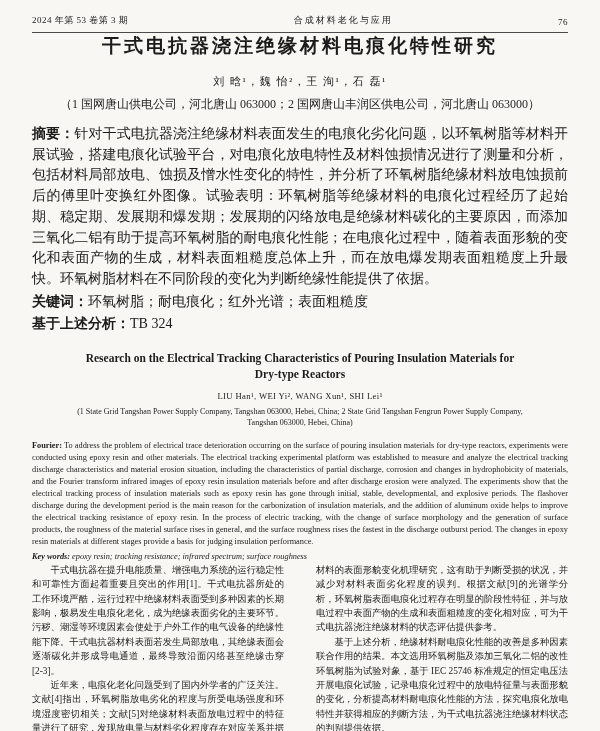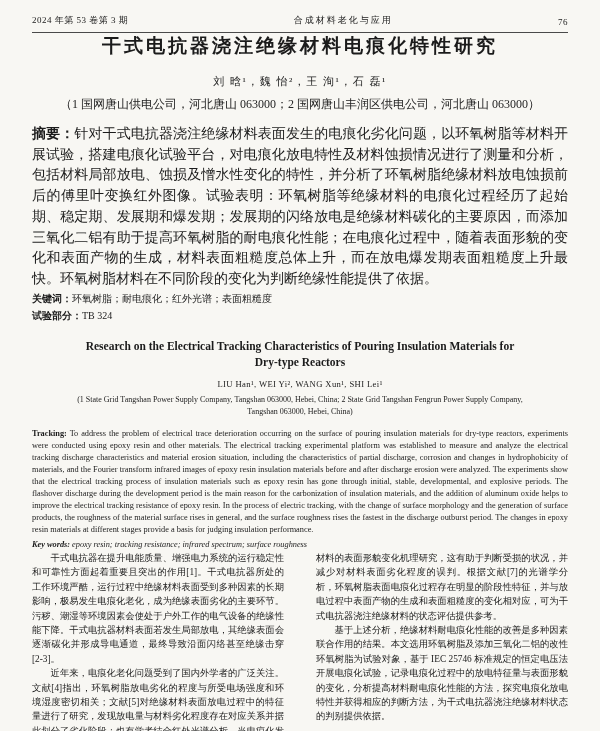--- a/index.html
+++ b/index.html
@@ -14,21 +14,21 @@
   .hdr{display:flex;justify-content:space-between;align-items:flex-end;
        font-size:9px;letter-spacing:.5px;padding-bottom:5px;
        border-bottom:1px solid #4a4a4a;}
   .hdr .mid{letter-spacing:2px;}
   
   .title-cn{text-align:center;font-size:19px;font-weight:700;letter-spacing:3px;}
   .authors-cn{margin-top:15px;text-align:center;font-size:11px;letter-spacing:1.5px;}
   .affil-cn{margin-top:7px;text-align:center;font-size:12px;color:#232323;}
   
   .abs-cn{margin-top:11px;font-size:14px;line-height:1.48;text-align:justify;}
-  .kw-cn,.clc{margin-top:2px;font-size:10px;line-height:1.48;}
+  .kw-cn,.clc{margin-top:2px;font-size:14px;line-height:1.48;}
   .lbl{font-weight:700;}
   
   .title-en{margin:16px auto 0 auto;max-width:430px;text-align:center;
             font-size:11.5px;font-weight:700;line-height:1.35;
             font-family:"Liberation Serif",serif;}
   .authors-en{margin-top:9px;text-align:center;font-size:8.6px;letter-spacing:.4px;}
   .affil-en{margin:5px auto 0 auto;max-width:470px;text-align:center;font-size:8px;line-height:1.4;color:#232323;}
   .abs-en{margin-top:11px;font-size:8.3px;line-height:1.45;text-align:justify;}
   .kw-en{margin-top:3px;font-size:8.3px;line-height:1.45;font-style:italic;}
   
@@ -56,43 +56,43 @@
 
   <div class="abs-cn">
     <span class="lbl">摘要：</span><span>针对干式电抗器浇注绝缘材料表面发生的电痕化劣化问题，以环氧树脂等材料开展试验，搭建电痕化试验平台，对电痕化放电特性及材料蚀损情况进行了测量和分析，包括材料局部放电、蚀损及憎水性变化的特性，并分析了环氧树脂绝缘材料放电蚀损前后的傅里叶变换红外图像。试验表明：环氧树脂等绝缘材料的电痕化过程经历了起始期、稳定期、发展期和爆发期；发展期的闪络放电是绝缘材料碳化的主要原因，而添加三氧化二铝有助于提高环氧树脂的耐电痕化性能；在电痕化过程中，随着表面形貌的变化和表面产物的生成，材料表面粗糙度总体上升，而在放电爆发期表面粗糙度上升最快。环氧树脂材料在不同阶段的变化为判断绝缘性能提供了依据。</span>
   </div>
 
   <div class="kw-cn">
     <span class="lbl">关键词：</span><span>环氧树脂；耐电痕化；红外光谱；表面粗糙度</span>
   </div>
 
   <div class="clc">
-    <span class="lbl">试验部分：</span><span>TB 324</span>
+    <span class="lbl">基于上述分析：</span><span>TB 324</span>
   </div>
 
   <div class="title-en">Research on the Electrical Tracking Characteristics of Pouring Insulation Materials for Dry-type Reactors</div>
   <div class="authors-en">LIU Han¹, WEI Yi², WANG Xun¹, SHI Lei¹</div>
   <div class="affil-en">(1 State Grid Tangshan Power Supply Company, Tangshan 063000, Hebei, China; 2 State Grid Tangshan Fengrun Power Supply Company, Tangshan 063000, Hebei, China)</div>
 
   <div class="abs-en">
-    <span class="lbl">Tracking:</span>
+    <span class="lbl">Fourier:</span>
     <span>To address the problem of electrical trace deterioration occurring on the surface of pouring insulation materials for dry-type reactors, experiments were conducted using epoxy resin and other materials. The electrical tracking experimental platform was established to measure and analyze the electrical tracking discharge characteristics and material erosion situation, including the characteristics of partial discharge, corrosion and changes in hydrophobicity of materials, and the Fourier transform infrared images of epoxy resin insulation materials before and after discharge erosion were analyzed. The experiments show that the electrical tracking process of insulation materials such as epoxy resin has gone through initial, stable, developmental, and explosive periods. The flashover discharge during the development period is the main reason for the carbonization of insulation materials, and the addition of aluminum oxide helps to improve the electrical tracking resistance of epoxy resin. In the process of electric tracking, with the change of surface morphology and the generation of surface products, the roughness of the material surface rises in general, and the surface roughness rises the fastest in the discharge outburst period. The changes in epoxy resin materials at different stages provide a basis for judging insulation performance.</span>
   </div>
 
   <div class="kw-en">
     <span class="lbl">Key words:</span>
     <span>epoxy resin; tracking resistance; infrared spectrum; surface roughness</span>
   </div>
 
   <div class="body-cols">
     <div class="col">
       <p>干式电抗器在提升电能质量、增强电力系统的运行稳定性和可靠性方面起着重要且突出的作用[1]。干式电抗器所处的工作环境严酷，运行过程中绝缘材料表面受到多种因素的长期影响，极易发生电痕化老化，成为绝缘表面劣化的主要环节。污秽、潮湿等环境因素会使处于户外工作的电气设备的绝缘性能下降。干式电抗器材料表面若发生局部放电，其绝缘表面会逐渐碳化并形成导电通道，最终导致沿面闪络甚至绝缘击穿[2-3]。</p>
       <p>近年来，电痕化老化问题受到了国内外学者的广泛关注。文献[4]指出，环氧树脂放电劣化的程度与所受电场强度和环境湿度密切相关；文献[5]对绝缘材料表面放电过程中的特征量进行了研究，发现放电量与材料劣化程度存在对应关系并据此划分了劣化阶段；也有学者结合红外光谱分析，当电痕化发展到一定程度时，开展了绝缘材料表面放电蚀损与其理化特性、微观形貌之间关系的研究，并进一步开展了电痕化过程中</p>
     </div>
     <div class="col">
-      <p class="cont">材料的表面形貌变化机理研究，这有助于判断受损的状况，并减少对材料表面劣化程度的误判。根据文献[7]的光谱学分析，环氧树脂表面电痕化过程存在明显的阶段性特征，并与放电过程中表面产物的生成和表面粗糙度的变化相对应，可为干式电抗器浇注绝缘材料的状态评估提供参考。</p>
+      <p class="cont">材料的表面形貌变化机理研究，这有助于判断受损的状况，并减少对材料表面劣化程度的误判。根据文献[9]的光谱学分析，环氧树脂表面电痕化过程存在明显的阶段性特征，并与放电过程中表面产物的生成和表面粗糙度的变化相对应，可为干式电抗器浇注绝缘材料的状态评估提供参考。</p>
       <p>基于上述分析，绝缘材料耐电痕化性能的改善是多种因素联合作用的结果。本文选用环氧树脂及添加三氧化二铝的改性环氧树脂为试验对象，基于 IEC 25746 标准规定的恒定电压法开展电痕化试验，记录电痕化过程中的放电特征量与表面形貌的变化，分析提高材料耐电痕化性能的方法，探究电痕化放电特性并获得相应的判断方法，为干式电抗器浇注绝缘材料状态的判别提供依据。</p>
       <div class="sec1">1　试验部分</div>
       <div class="sec2">1.1　试样制备及试验模型设计</div>
     </div>
   </div>
 
 </div>
 
 </body></html>

